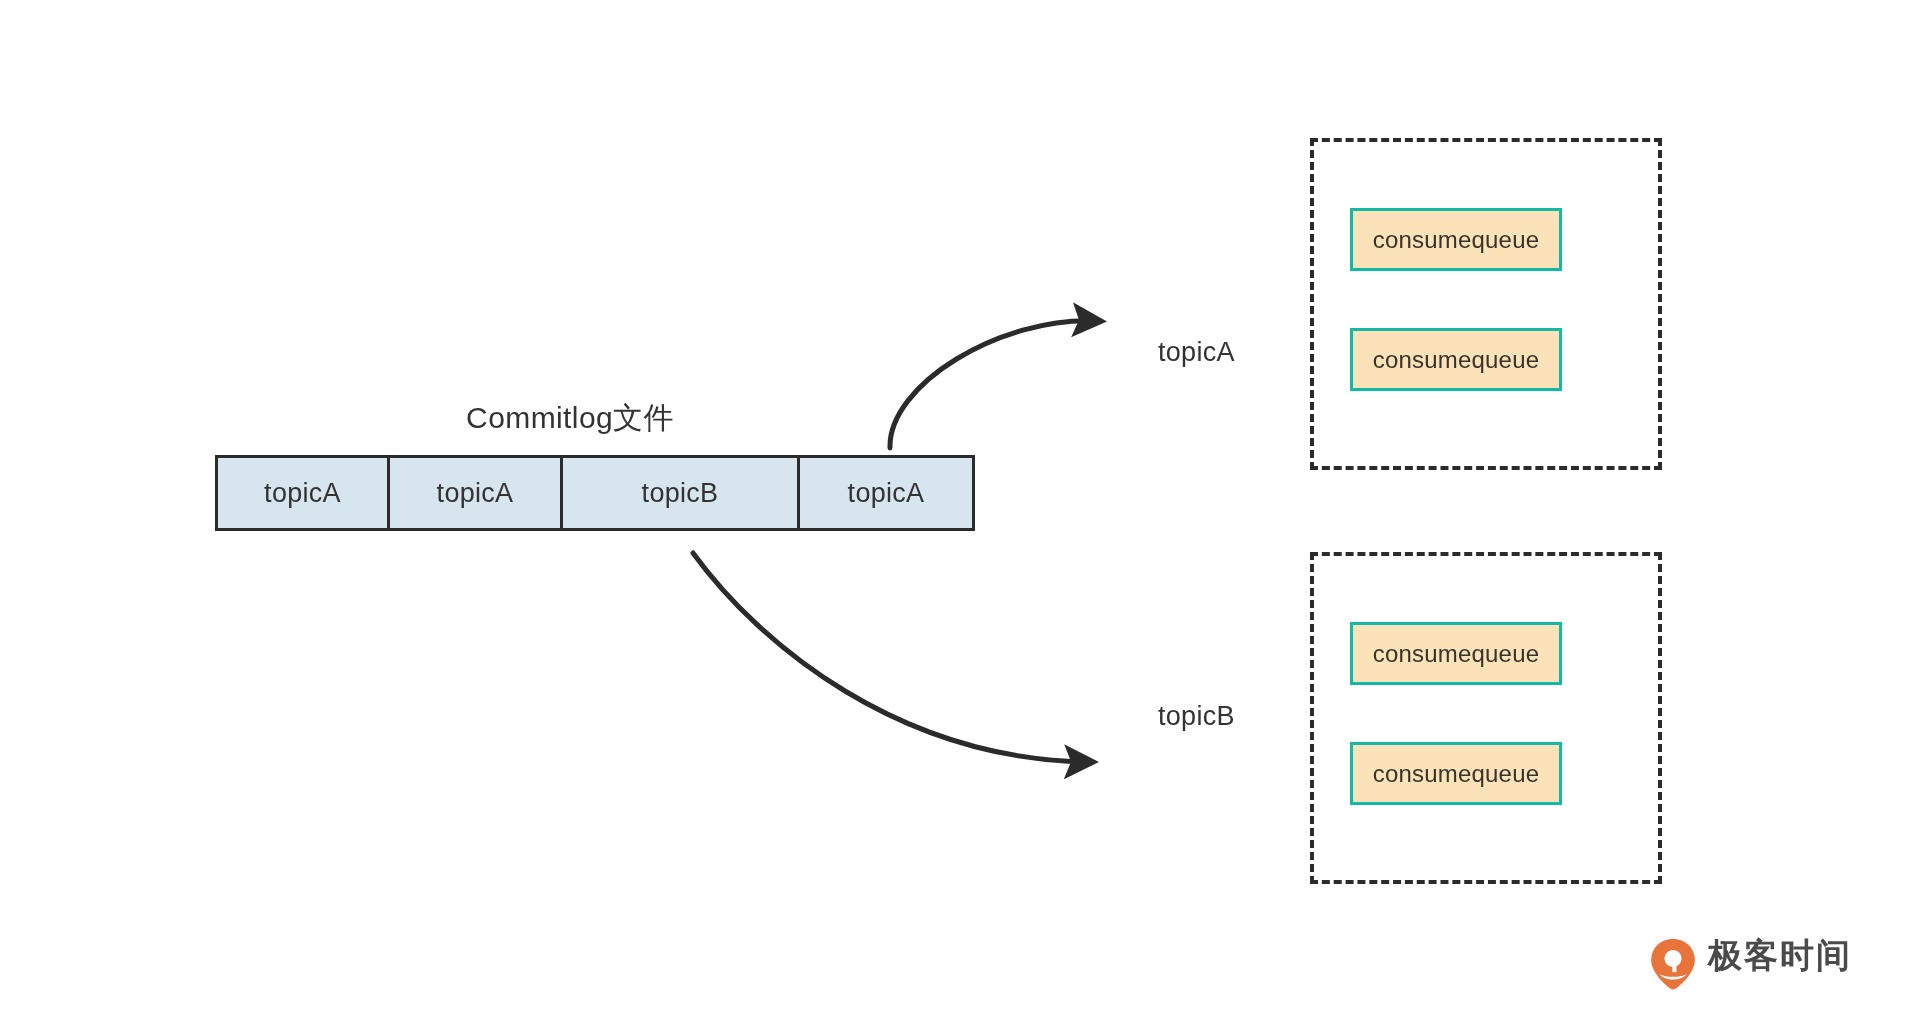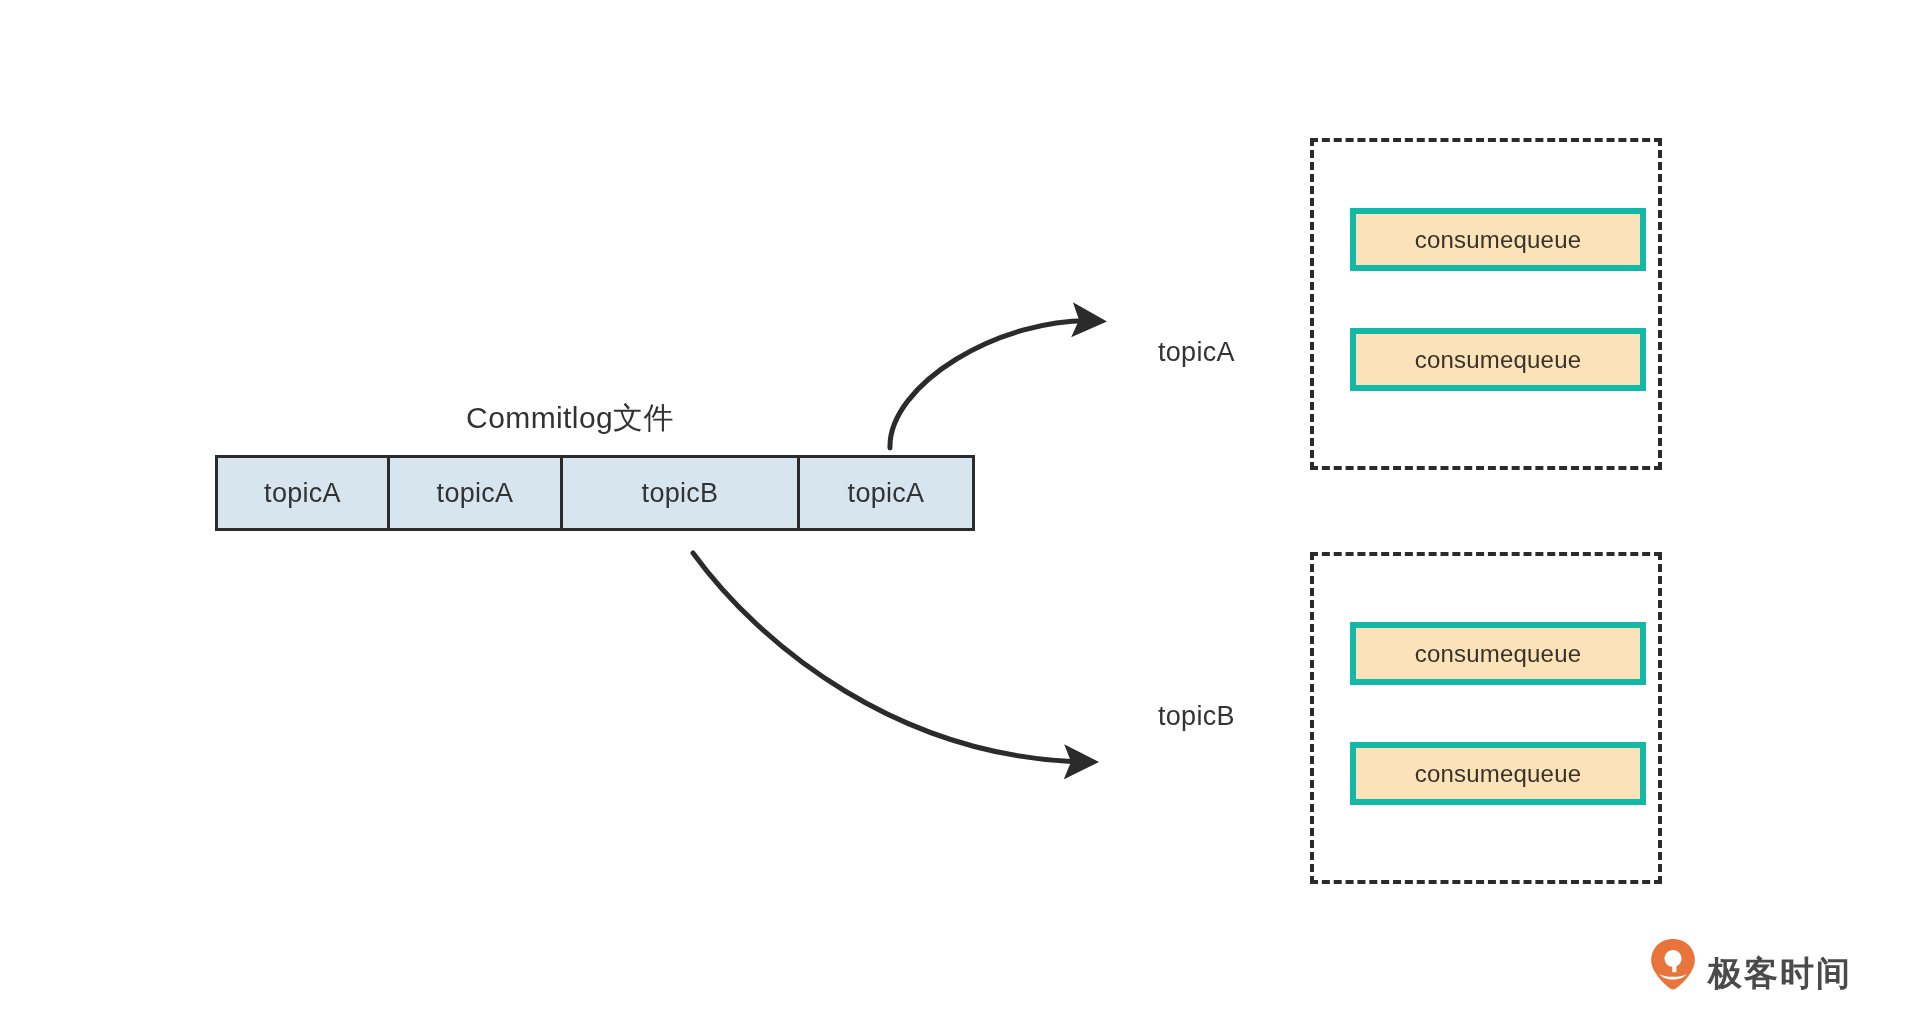--- a/index.html
+++ b/index.html
@@ -83,42 +83,42 @@
     border: 4px dashed #2b2b2b;
     box-sizing: border-box;
     background: transparent;
   }
   .dashed-group-a { top: 138px; }
   .dashed-group-b { top: 552px; }
 
   .cq-box {
     position: absolute;
     left: 36px;
-    width: 296px;
+    width: 212px;
     height: 63px;
     background: #fbe2b8;
-    border: 6px solid #14b8a6;
+    border: 3px solid #14b8a6;
     box-sizing: border-box;
     display: flex;
     align-items: center;
     justify-content: center;
     font-size: 24px;
     color: #3a332b;
     letter-spacing: 0.2px;
   }
   .cq-box-0 { top: 66px; }
   .cq-box-1 { top: 186px; }
 
   
   .logo {
     position: absolute;
     left: 1650px;
     top: 938px;
     display: flex;
-    align-items: flex-end;
+    align-items: flex-start;
     gap: 12px;
   }
   .logo-mark {
     width: 46px;
     height: 52px;
     flex: 0 0 auto;
   }
   .logo-text {
     font-size: 34px;
     font-weight: bold;

